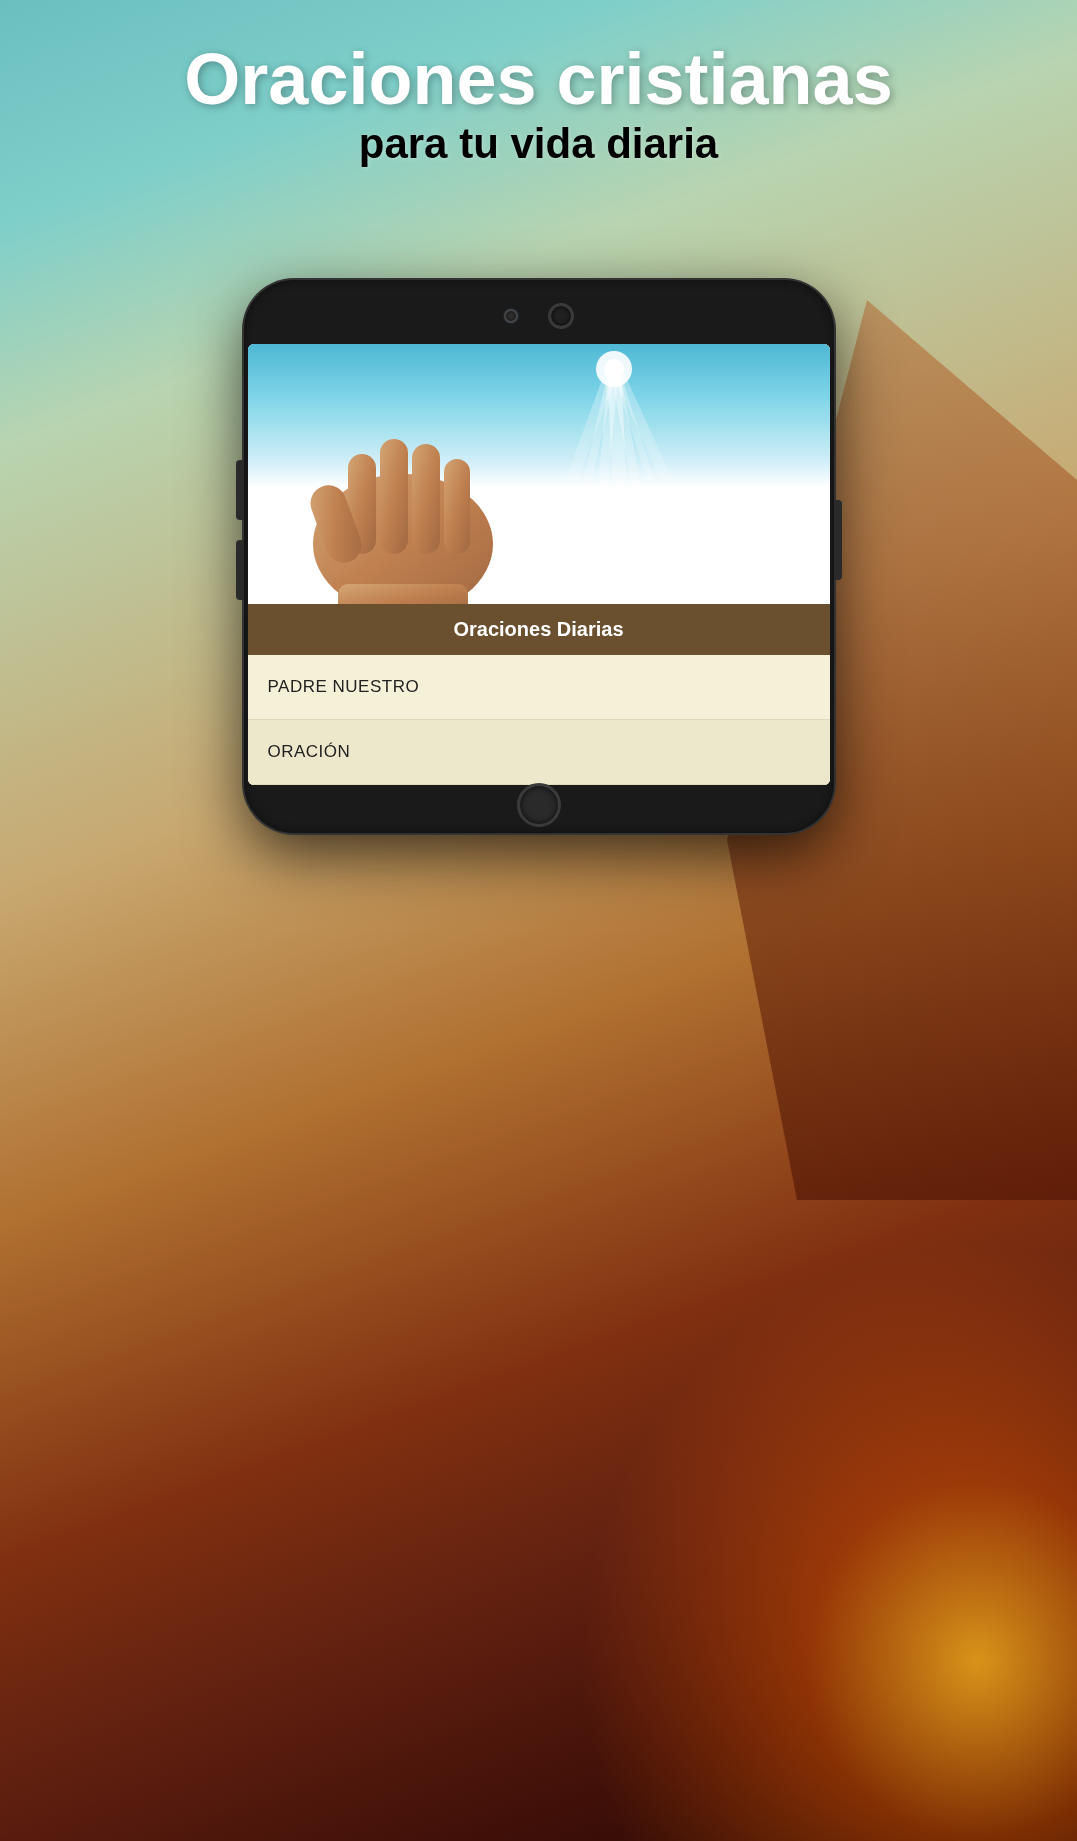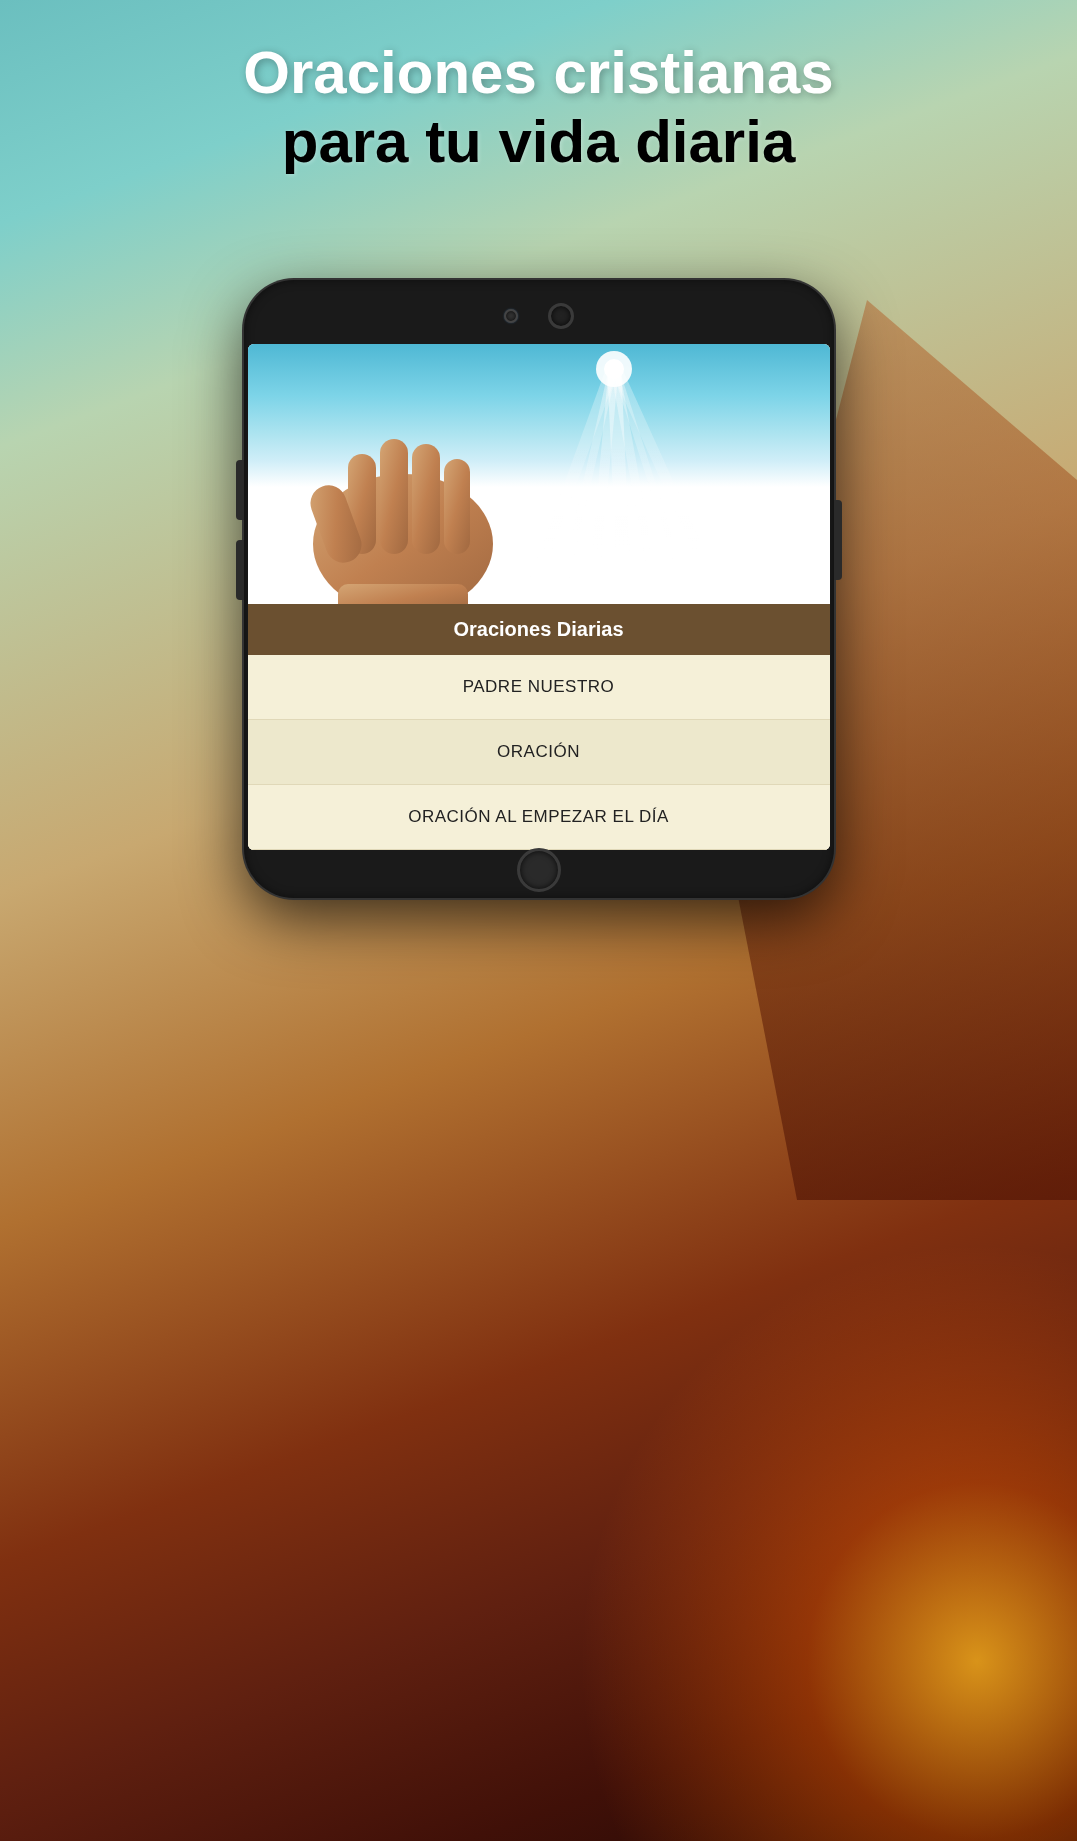--- a/index.html
+++ b/index.html
@@ -54,29 +54,29 @@
     .page-title-area {
       position: absolute;
       top: 40px;
       left: 0;
       right: 0;
       text-align: center;
       z-index: 10;
     }
 
     .page-title-line1 {
-      font-size: 60px;
+      font-size: 72px;
       font-weight: 900;
       color: white;
       text-shadow: 2px 2px 8px rgba(0,0,0,0.3);
       line-height: 1.1;
     }
 
     .page-title-line2 {
-      font-size: 60px;
+      font-size: 42px;
       font-weight: 700;
       color: black;
       text-shadow: 1px 1px 4px rgba(255,255,255,0.3);
       line-height: 1.2;
     }
 
     
     .phone-container {
       position: absolute;
       top: 280px;
@@ -198,21 +198,20 @@
       font-weight: bold;
     }
 
     
     .menu-list {
       background: #f5f0d8;
     }
 
     .menu-item {
       padding: 22px 20px;
-      text-align: center;
       border-bottom: 1px solid #e0d8b8;
       cursor: pointer;
       transition: background 0.1s;
       background: #f5f0d8;
     }
 
     .menu-item-text {
       font-size: 17px;
       font-weight: 500;
       color: #222;
@@ -311,21 +310,20 @@
         </svg>
       </div>
 
       <div class="app-header">
         <span class="app-header-title">Oraciones Diarias</span>
       </div>
 
       <div class="menu-list">
       <div class="menu-item"><span class="menu-item-text">PADRE NUESTRO</span></div>
           <div class="menu-item"><span class="menu-item-text">ORACIÓN</span></div>
-          <div class="menu-item"><span class="menu-item-text">ORACIÓN AL EMPEZAR EL DÍA</span></div>
         </div>
 
     </div>
 
     <div class="phone-bottom-bar">
       <div class="home-btn"></div>
     </div>
 
   </div>
 </div>

